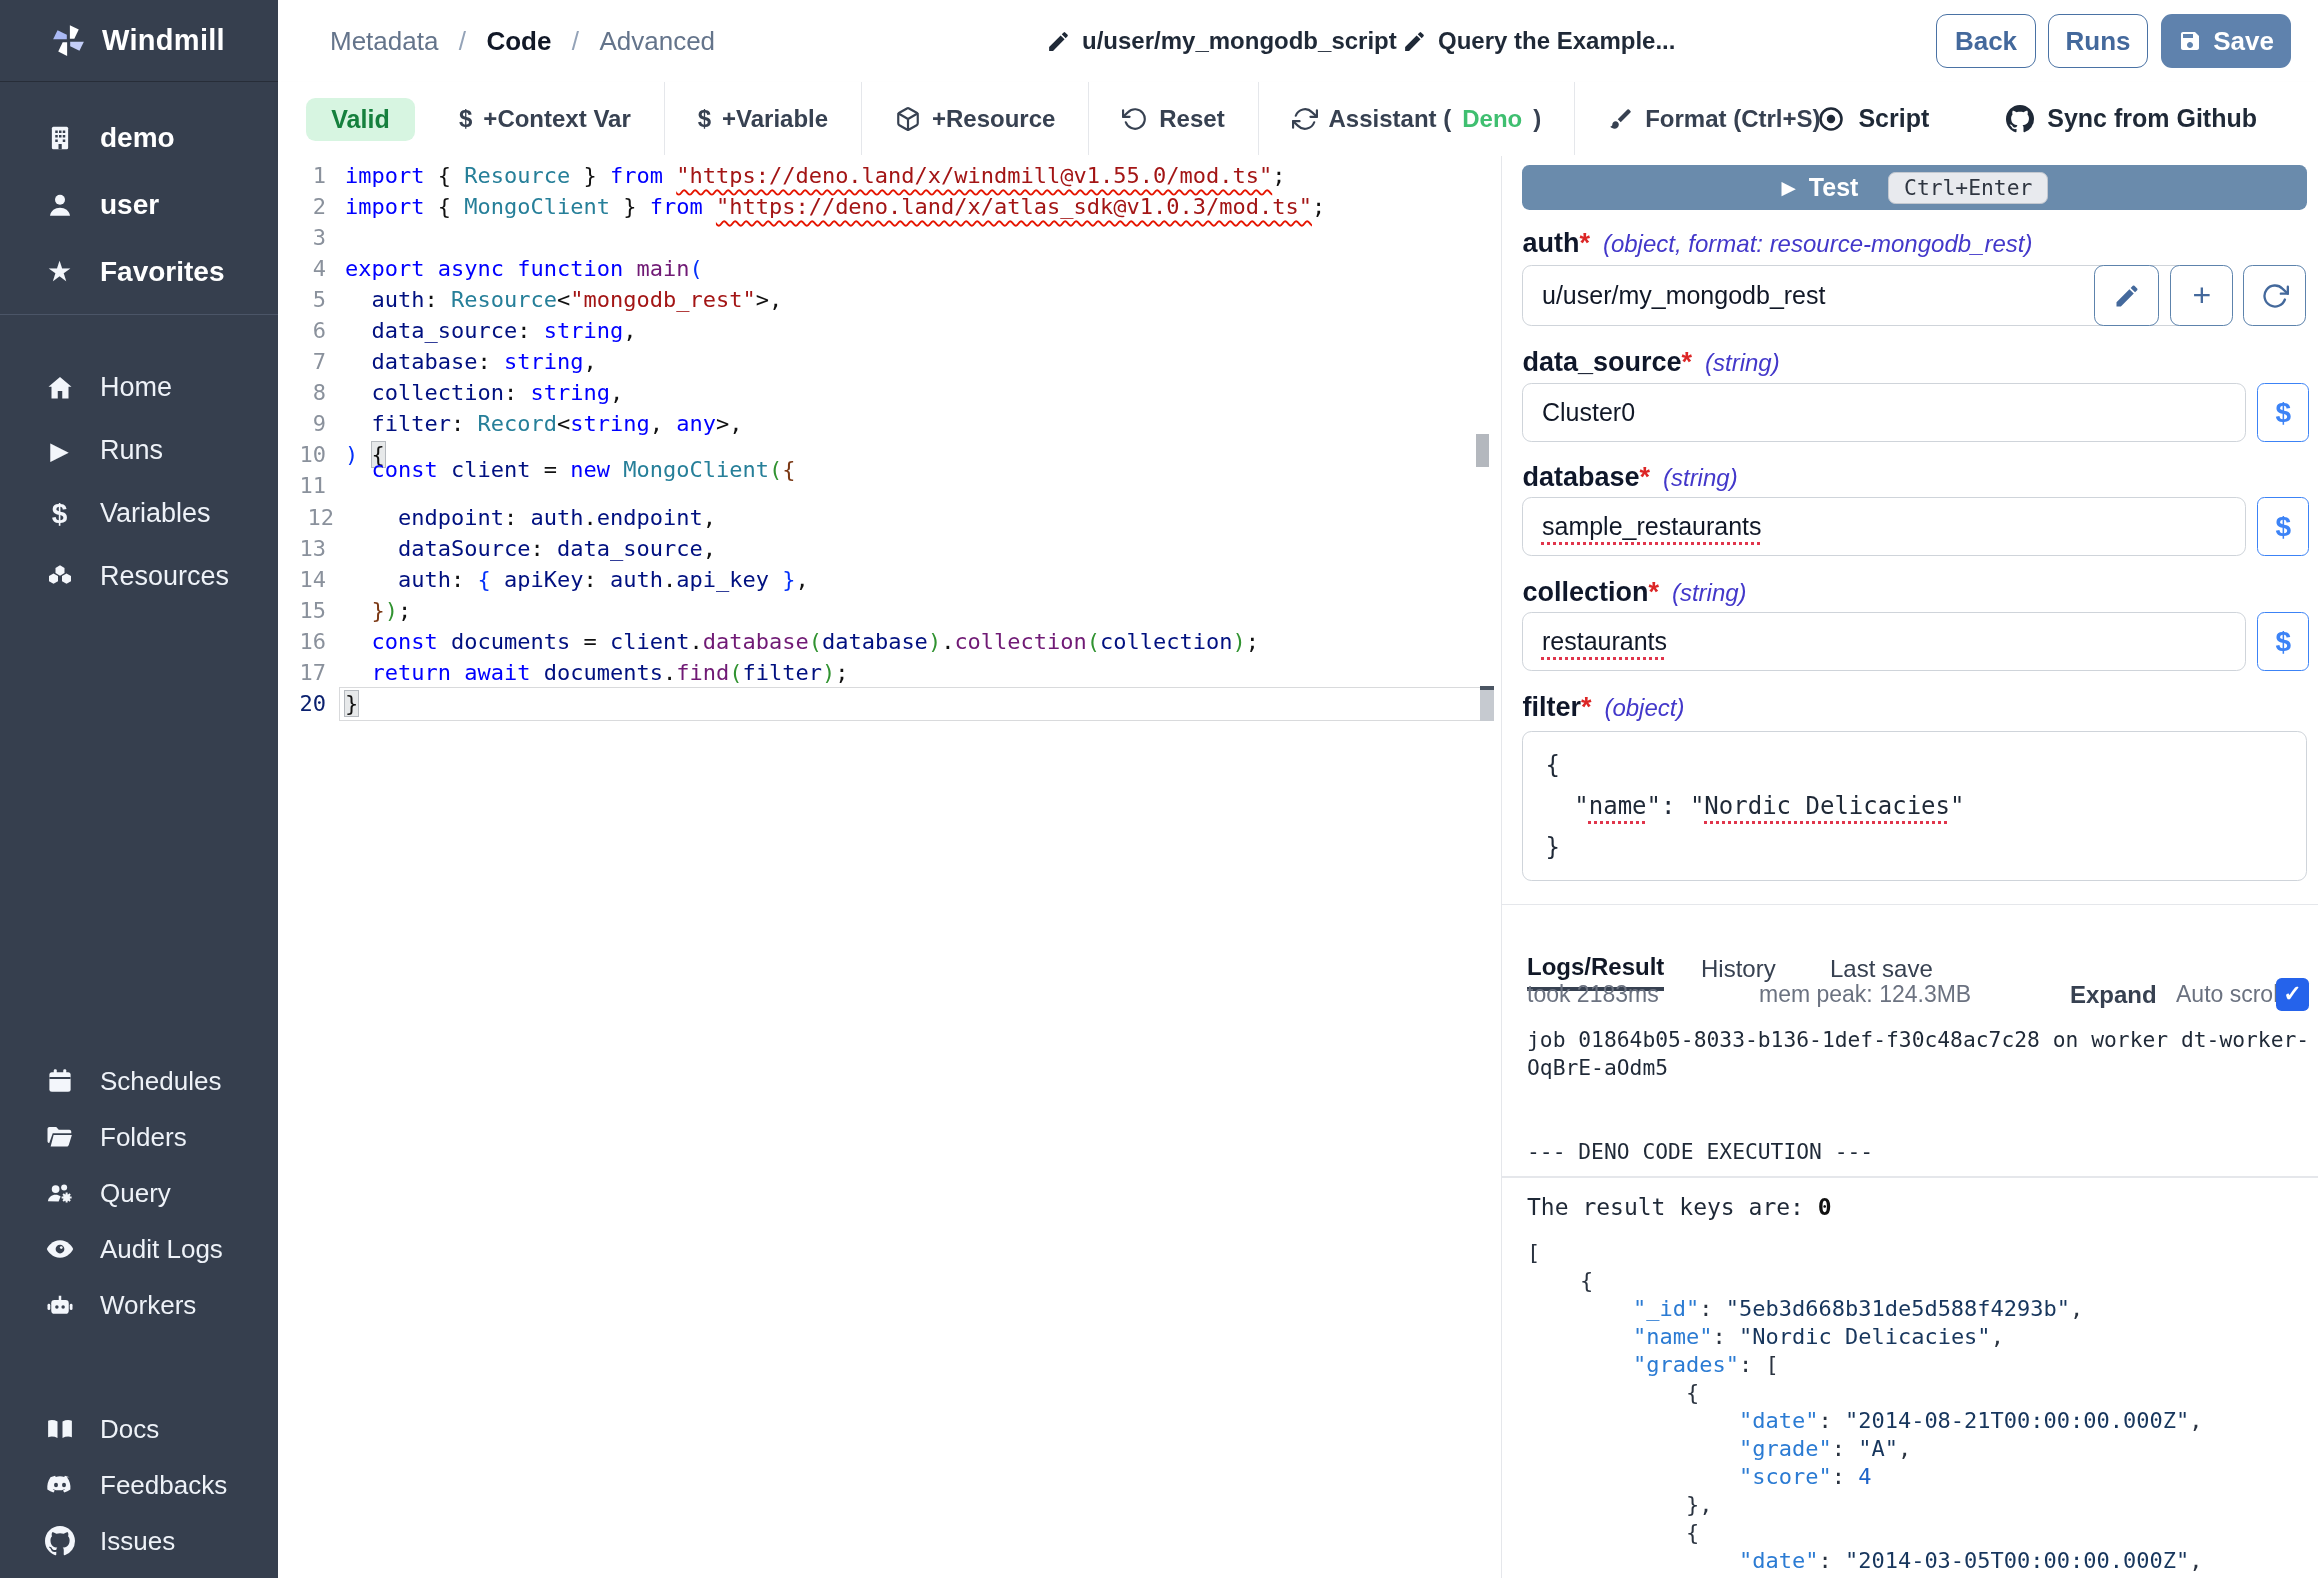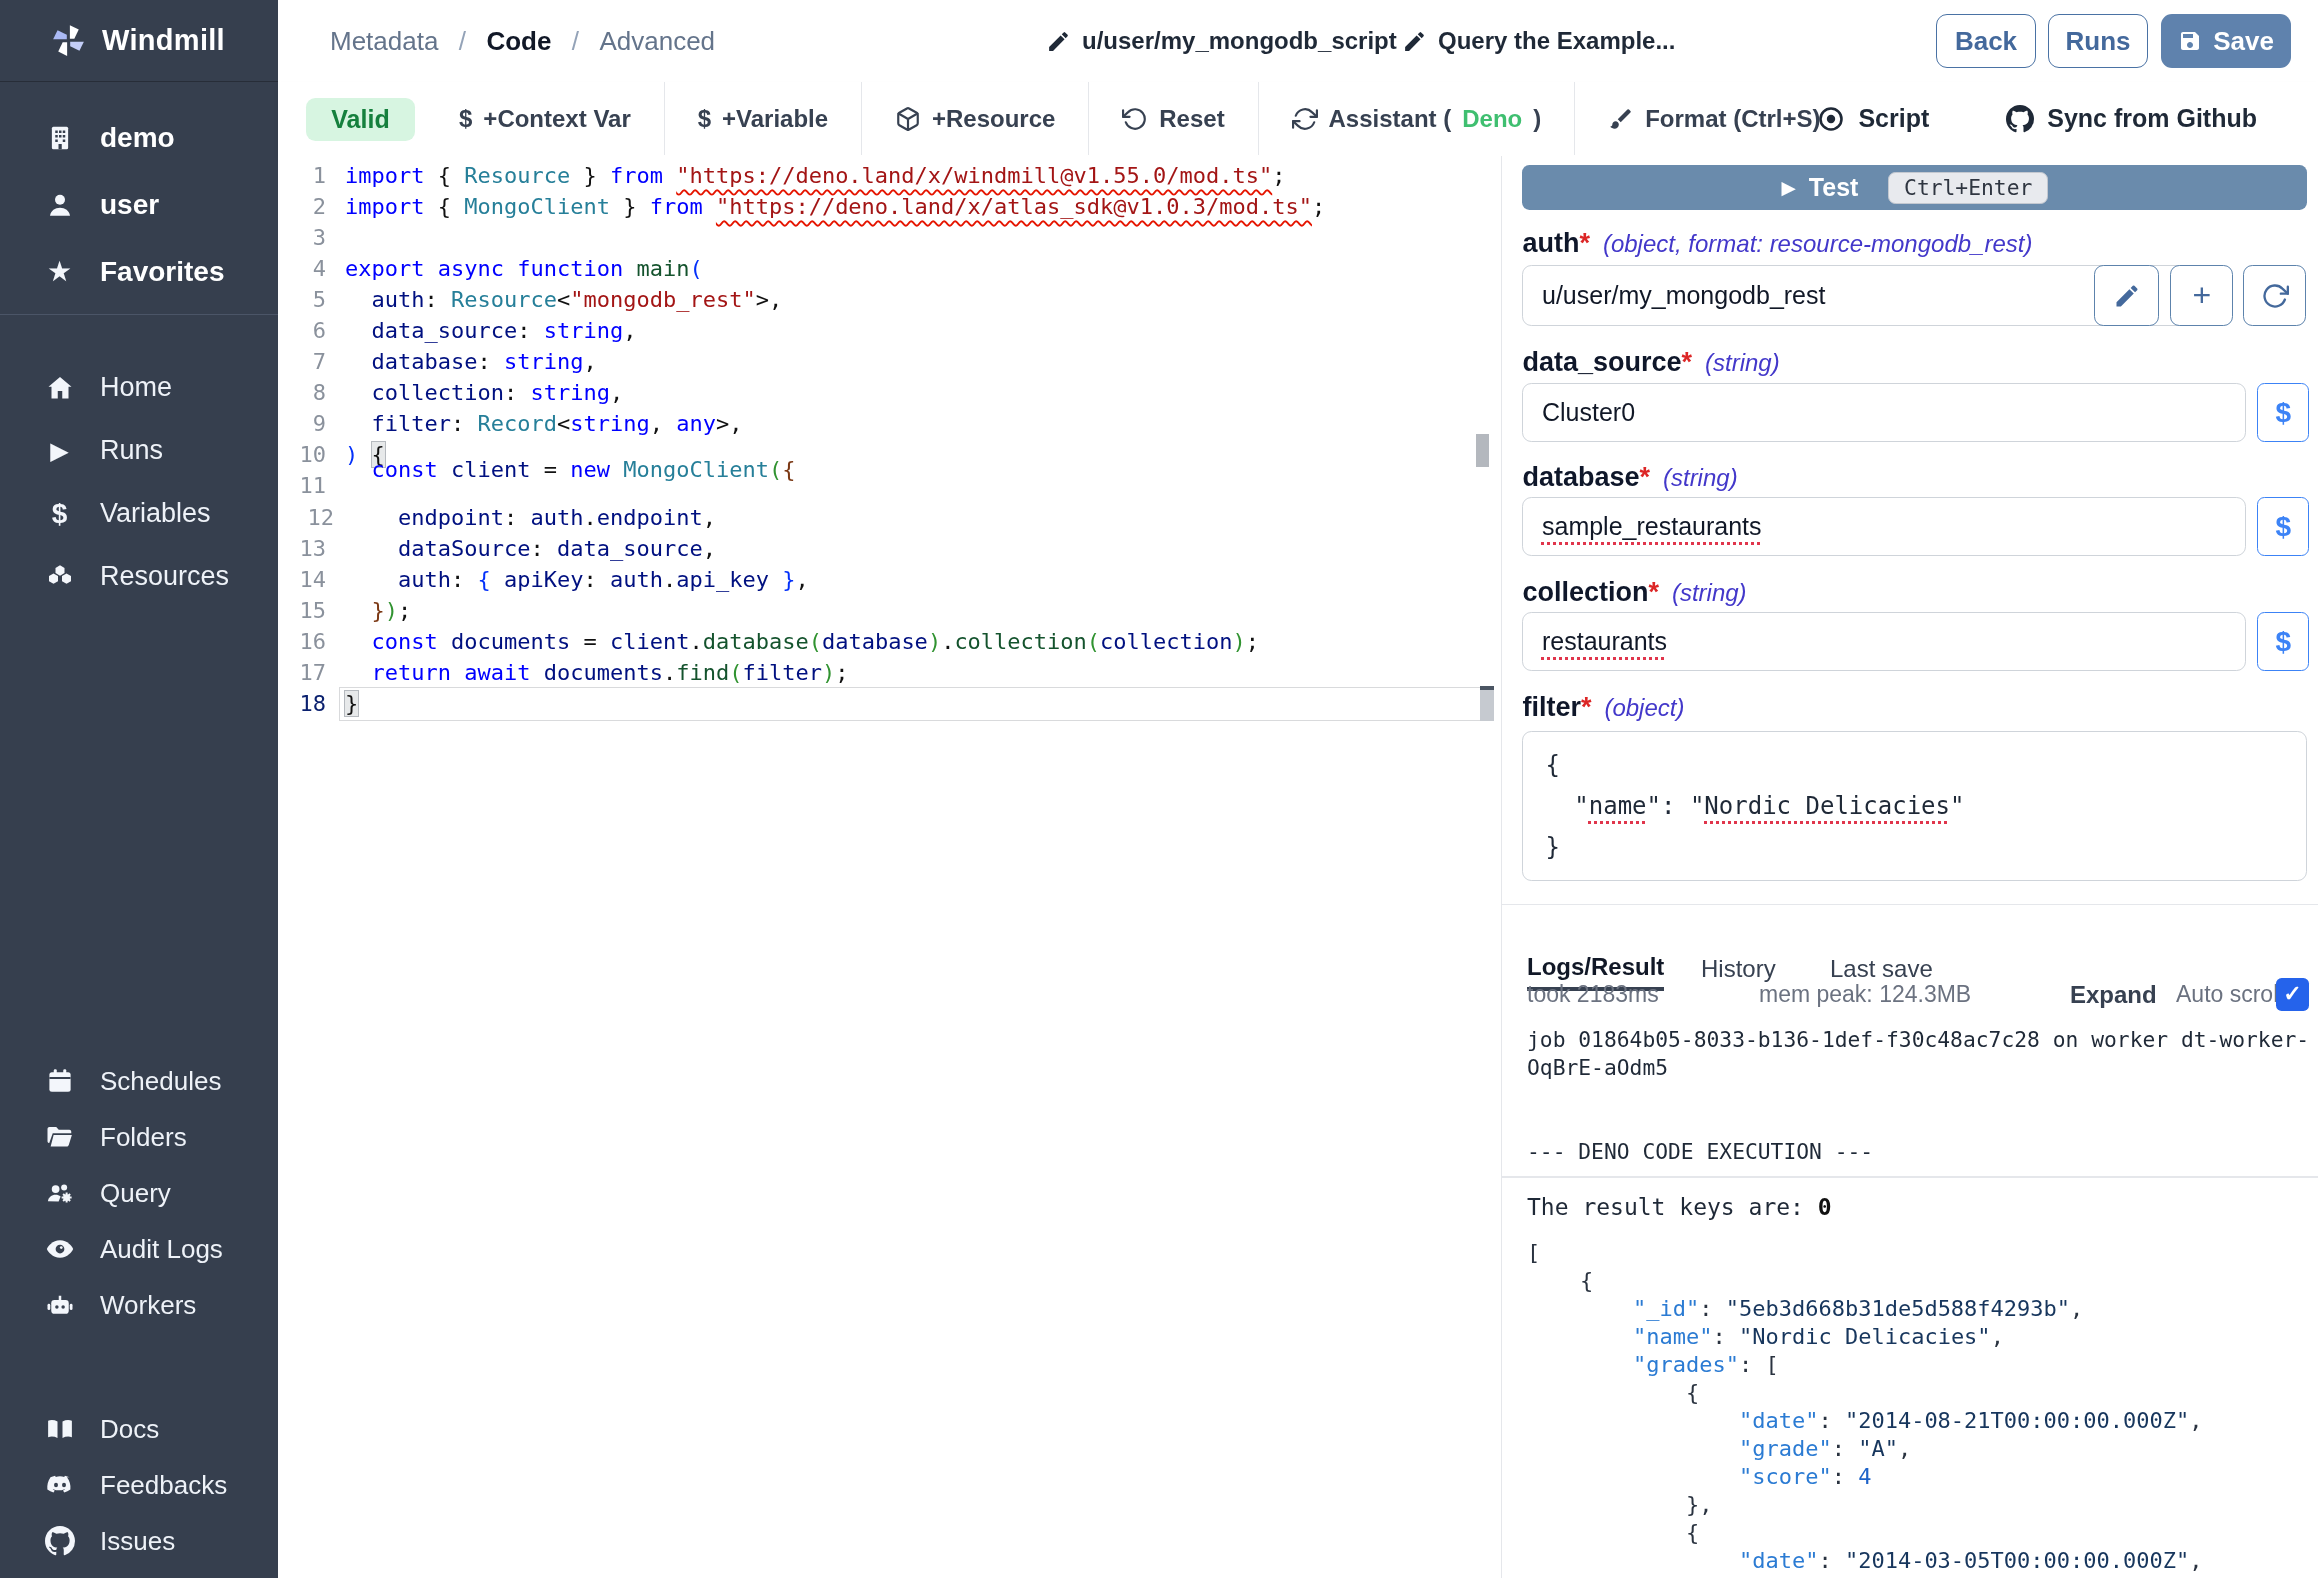--- a/index.html
+++ b/index.html
@@ -60,21 +60,21 @@
   .tb-rbtn .icn svg{width:100%;height:100%;}
   
   .editor{position:absolute;left:278px;top:156px;width:1223px;height:1423px;background:#fff;}
   .ln{position:absolute;width:48px;text-align:right;font-family:"DejaVu Sans Mono",monospace;
       font-size:22px;line-height:32px;color:#8a919c;}
   .ln.active{color:#0b216f;}
   .cl{position:absolute;left:67px;white-space:pre;font-family:"DejaVu Sans Mono",monospace;
       font-size:22px;line-height:32px;color:#111;}
   .tok-k{color:#0000ff;} .tok-t{color:#267f99;} .tok-s{color:#a31515;}
   .tok-su{color:#a31515;text-decoration:underline wavy #e51400 1.9px;text-underline-offset:5.6px;}
-  .tok-v{color:#001080;} .tok-p{color:#111;} .tok-f{color:#14532d;}
+  .tok-v{color:#001080;} .tok-p{color:#111;} .tok-f{color:#701a75;}
   .tok-b1{color:#0431fa;} .tok-b2{color:#319331;} .tok-b3{color:#7b3814;}
   .tok-bm{color:#111;background:#e7e9ea;outline:1.4px solid #b6babf;}
   .cur-line{position:absolute;left:61px;top:531px;width:1154px;height:34px;box-sizing:border-box;
             border:1.9px solid #d9dadc;}
   .scroll-thumb{position:absolute;left:1198px;top:278px;width:13px;height:33px;background:#b4b8be;}
   .overview-marker{position:absolute;left:1202px;top:530px;width:14px;height:35px;background:#c6cad0;
                    border-top:4.6px solid #4b5563;box-sizing:border-box;}
   
   .rpanel{position:absolute;left:1501px;top:156px;width:818px;height:1423px;background:#fff;
           border-left:0.9px solid #e5e7eb;box-sizing:border-box;}
@@ -433,21 +433,21 @@
         <div class="ln" style="top: 221px;">8</div>
         <div class="ln" style="top: 252px;">9</div>
         <div class="ln" style="top: 283px;">10</div>
         <div class="ln" style="top: 314px;">11</div>
         <div class="ln" style="top: 346px; padding-left: 8px;">12</div>
         <div class="ln" style="top: 377px;">13</div>
         <div class="ln" style="top: 408px;">14</div>
         <div class="ln" style="top: 439px;">15</div>
         <div class="ln" style="top: 470px;">16</div>
         <div class="ln" style="top: 501px;">17</div>
-        <div class="ln active" style="top: 532px;">18</div>
+        <div class="ln active" style="top: 532px;">20</div>
       </div>
     <div id="code">
         <div class="cl" style="top: 3.7px;"><span class="tok-k">import</span><span class="tok-p"> { </span><span class="tok-t">Resource</span><span class="tok-p"> } </span><span class="tok-k">from</span><span class="tok-p"> </span><span class="tok-su">"https://deno.land/x/windmill@v1.55.0/mod.ts"</span><span class="tok-p">;</span></div>
         <div class="cl" style="top: 35px;"><span class="tok-k">import</span><span class="tok-p"> { </span><span class="tok-t">MongoClient</span><span class="tok-p"> } </span><span class="tok-k">from</span><span class="tok-p"> </span><span class="tok-su">"https://deno.land/x/atlas_sdk@v1.0.3/mod.ts"</span><span class="tok-p">;</span></div>
         <div class="cl" style="top: 66px;"></div>
         <div class="cl" style="top: 97px;"><span class="tok-k">export</span><span class="tok-p"> </span><span class="tok-k">async</span><span class="tok-p"> </span><span class="tok-k">function</span><span class="tok-p"> </span><span class="tok-f">main</span><span class="tok-b1">(</span></div>
         <div class="cl" style="top: 128px;"><span class="tok-p">  </span><span class="tok-v">auth</span><span class="tok-p">: </span><span class="tok-t">Resource</span><span class="tok-p">&lt;</span><span class="tok-s">"mongodb_rest"</span><span class="tok-p">&gt;,</span></div>
         <div class="cl" style="top: 159px;"><span class="tok-p">  </span><span class="tok-v">data_source</span><span class="tok-p">: </span><span class="tok-k">string</span><span class="tok-p">,</span></div>
         <div class="cl" style="top: 190px;"><span class="tok-p">  </span><span class="tok-v">database</span><span class="tok-p">: </span><span class="tok-k">string</span><span class="tok-p">,</span></div>
         <div class="cl" style="top: 221px;"><span class="tok-p">  </span><span class="tok-v">collection</span><span class="tok-p">: </span><span class="tok-k">string</span><span class="tok-p">,</span></div>

